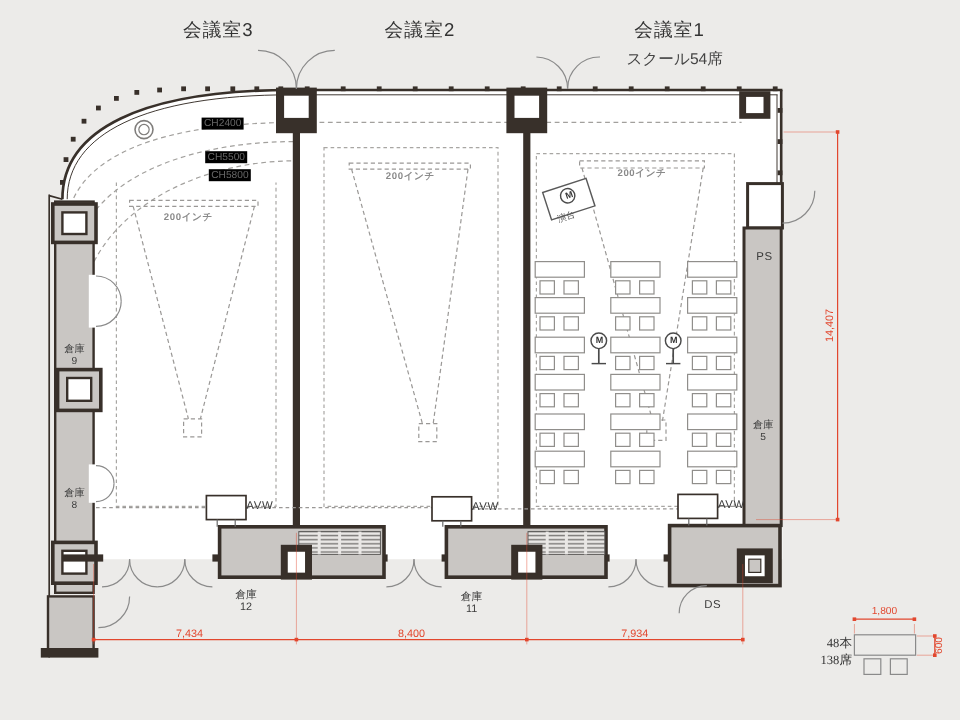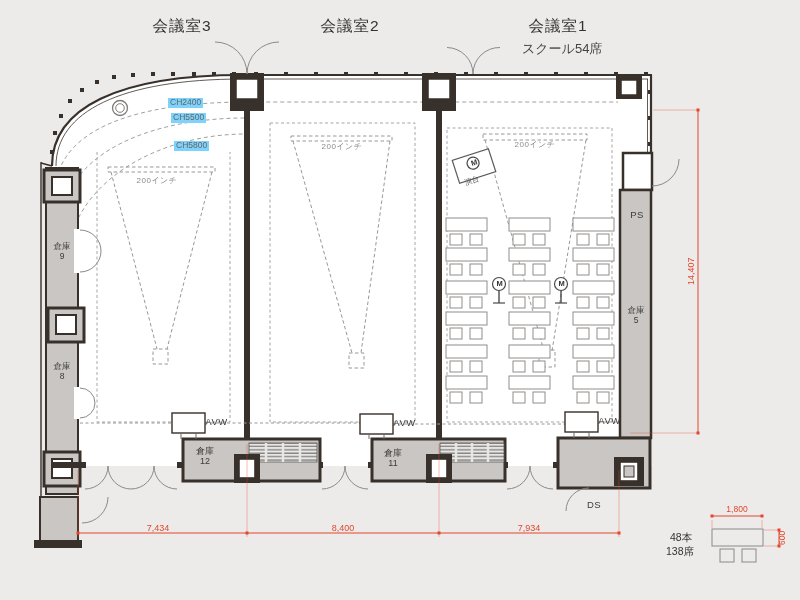--- a/index.html
+++ b/index.html
@@ -2,28 +2,28 @@
 <html><head>
 <meta charset="utf-8">
 <style>
   html,body{margin:0;padding:0;background:#ECEBE9;}
   #stage{position:relative;width:800px;height:600px;background:#ECEBE9;overflow:hidden;
          font-family:"Liberation Sans",sans-serif;}
   #plan-svg{position:absolute;left:0;top:0;}
   .lbl{position:absolute;color:#3a3a3a;text-align:center;white-space:nowrap;line-height:1.15;}
   .title{font-size:15.5px;letter-spacing:1px;color:#333;}
   .sub{font-size:13px;color:#444;}
-  .ch{font-size:8.5px;color:#666;background:#7dd3fc;padding:0 2px;}
-  .scr{font-size:8px;color:#8a8a8a;letter-spacing:.5px;}
-  .store{font-size:8.5px;color:#3c3c3c;}
+  .ch{font-size:8.5px;color:#666;background:#000000;padding:0 2px;}
+  .scr{font-size:8px;color:#8a8a8a;letter-spacing:.5px;font-weight:bold;}
+  .store{font-size:8.5px;color:#3c3c3c;margin-top:44px;}
   .store b{font-weight:normal;display:block;}
   .shaft{font-size:9.5px;color:#3c3c3c;letter-spacing:.5px;margin-top:44px;}
   .avw{font-size:9.5px;color:#3c3c3c;letter-spacing:.5px;margin-left:28px;}
   .dim{font-size:9px;color:#E2472E;}
-  .leg{font-size:10.5px;color:#333;text-align:left;}
+  .leg{font-size:10.5px;color:#333;text-align:right;font-family:Liberation Serif, serif;}
   .mic{font-size:7.5px;font-weight:bold;color:#333;}
   .pod{font-size:7.5px;color:#555;}
   .rot90{transform:rotate(-90deg);transform-origin:center;}
 </style>
 </head>
 <body>
 
 <div id="stage">
 
 <svg id="plan-svg" width="800" height="600" viewBox="0 0 800 600">
@@ -324,21 +324,21 @@
     <rect x="742" y="549" width="14" height="13"></rect>
   </g>
 </svg>
 
 <div class="lbl title" style="left:126px;top:17px;width:72px;margin-left:20px;">会議室3</div>
 <div class="lbl title" style="left:314px;top:17px;width:72px;text-align:center;">会議室2</div>
 <div class="lbl title" style="left:522px;top:17px;width:72px;">会議室1</div>
 <div class="lbl sub" style="left:522px;top:42px;width:72px;">スクール54席</div>
 
 <div class="lbl ch" style="left:168px;top:98px;">CH2400</div>
-<div class="lbl ch" style="left:171px;top:113px;">CH5500</div>
+<div class="lbl ch" style="left:171px;top:126px;">CH5500</div>
 <div class="lbl ch" style="left:174px;top:129px;margin-top:12px;">CH5800</div>
 
 <div class="lbl scr" style="left:133px;top:176px;width:48px;">200インチ</div>
 <div class="lbl scr" style="left:318px;top:142px;width:48px;">200インチ</div>
 <div class="lbl scr" style="left:511px;top:140px;width:48px;">200インチ</div>
 
 <div class="lbl store" style="left:48px;top:242px;width:28px;">
   <b>倉庫</b>
       <b>9</b>
     </div>

